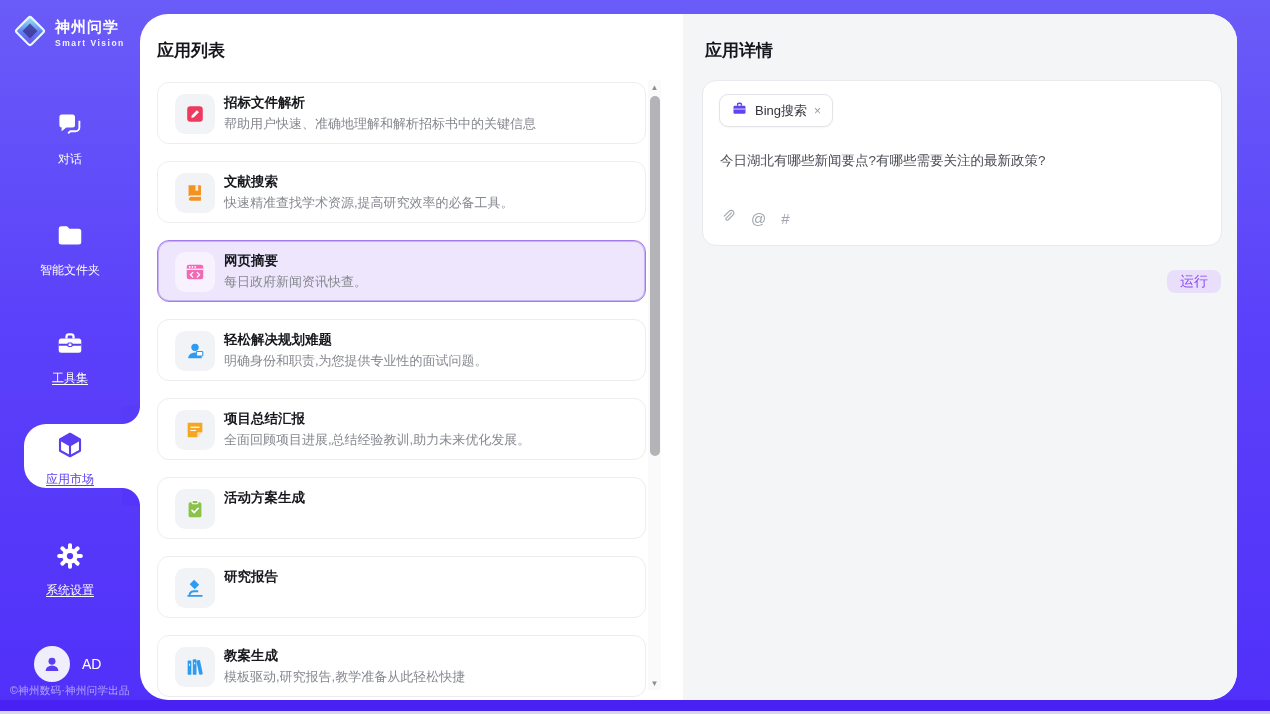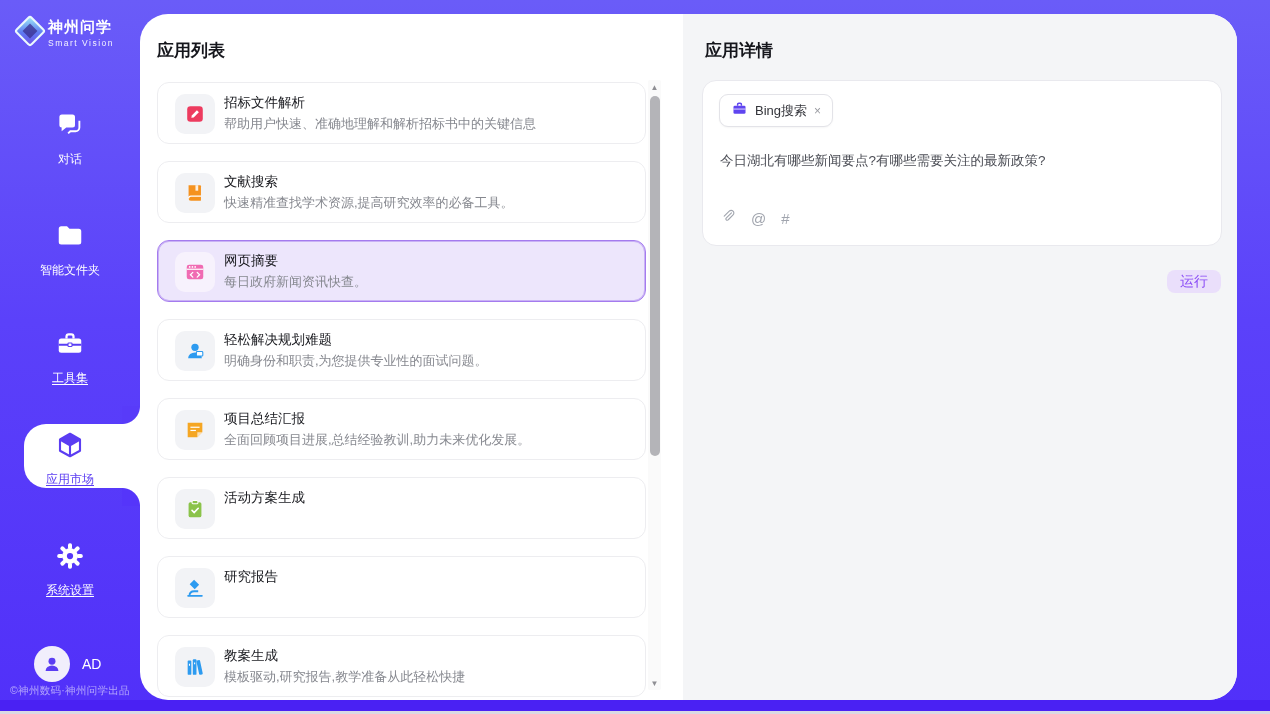--- a/index.html
+++ b/index.html
@@ -4,23 +4,23 @@
 <style>
   * { margin:0; padding:0; box-sizing:border-box; }
   html,body { width:1270px; height:714px; overflow:hidden; }
   body {
     font-family:"Liberation Sans","DejaVu Sans",sans-serif;
     background:linear-gradient(180deg,#6A5CF8 0%,#5B41FA 45%,#5130F9 100%);
     position:relative;
   }
   
   .sidebar { position:absolute; left:0; top:0; width:140px; height:700px; color:#fff; }
-  .logo { position:absolute; left:12px; top:13px; display:flex; align-items:center; gap:0; }
+  .logo { position:absolute; left:12px; top:13px; display:flex; align-items:center; gap:7px; }
   .logo-text .t1 { font-size:15px; font-weight:700; letter-spacing:1px; }
-  .logo-text .t2 { font-size:8.5px; letter-spacing:1.5px; opacity:.92; margin-top:1px; }
+  .logo-text .t2 { font-size:8.5px; letter-spacing:1.5px; opacity:.92; margin-top:1px;font-weight:bold; }
   .nav-item { position:absolute; left:0; width:140px; text-align:center; cursor:pointer; }
   .nav-item .nico { display:block; margin:0 auto; }
   .nav-item .nlabel { display:inline-block; margin-top:7px; font-size:12px; color:#fff; }
   .nav-item .underlined { text-decoration:underline; text-underline-offset:2px; }
   .nav-active-pill { position:absolute; left:24px; right:0; top:424px; height:64px;
     background:#fff; border-radius:22px 0 0 22px; }
   .nav-active-pill::before { content:''; position:absolute; right:0; top:-18px; width:18px; height:18px;
     background:radial-gradient(circle at 0 0, #583BF9 17.5px, #fff 18.5px); }
   .nav-active-pill::after { content:''; position:absolute; right:0; bottom:-18px; width:18px; height:18px;
     background:radial-gradient(circle at 0 100%, #5535FA 17.5px, #fff 18.5px); }
@@ -37,21 +37,21 @@
   
   .list-panel { position:absolute; left:0; top:0; width:543px; height:686px; overflow:hidden; border-radius:28px 0 0 28px; }
   .panel-title { position:absolute; left:17px; top:25px; font-size:17px; font-weight:700; color:#15161c; }
   .app-list { position:absolute; left:17px; top:68px; width:491px; height:618px; overflow:hidden; }
   .app-card { position:relative; width:489px; height:62px; border:1px solid #ededf0; border-radius:12px;
     margin-bottom:17px; background:#fff; cursor:pointer; }
   .app-card.selected { background:#EDE6FC; border:1px solid #A47BEE; box-shadow:0 0 0 1px #c9b2f5 inset; }
   .app-icon-box { position:absolute; left:17px; top:11px; width:40px; height:40px; border-radius:10px;
     background:#f2f3f6; display:flex; align-items:center; justify-content:center; }
   .app-card.selected .app-icon-box { background:#f7f2fd; }
-  .app-title { position:absolute; left:66px; top:11px; font-size:13.5px; font-weight:400; color:#17181d; }
+  .app-title { position:absolute; left:66px; top:11px; font-size:13.5px; font-weight:700; color:#17181d; }
   .app-desc { position:absolute; left:66px; top:32px; font-size:13px; color:#86888f; }
   
   .scrollbar { position:absolute; left:508px; top:66px; width:13px; height:610px; background:#fafafa; border-radius:2px; }
   .sb-arrow { position:absolute; left:0; width:13px; height:14px; display:flex; align-items:center; justify-content:center;
     font-size:8px; color:#8e8e93; cursor:pointer; }
   .sb-up { top:0; } .sb-down { bottom:0; }
   .sb-thumb { position:absolute; left:1.5px; top:16px; width:10px; height:360px; background:#b4b4b8; border-radius:5px; cursor:pointer; }
   
   .detail-panel { position:absolute; left:543px; top:0; width:554px; height:686px;
     background:#f4f5f7; border-radius:0 28px 28px 0; }

